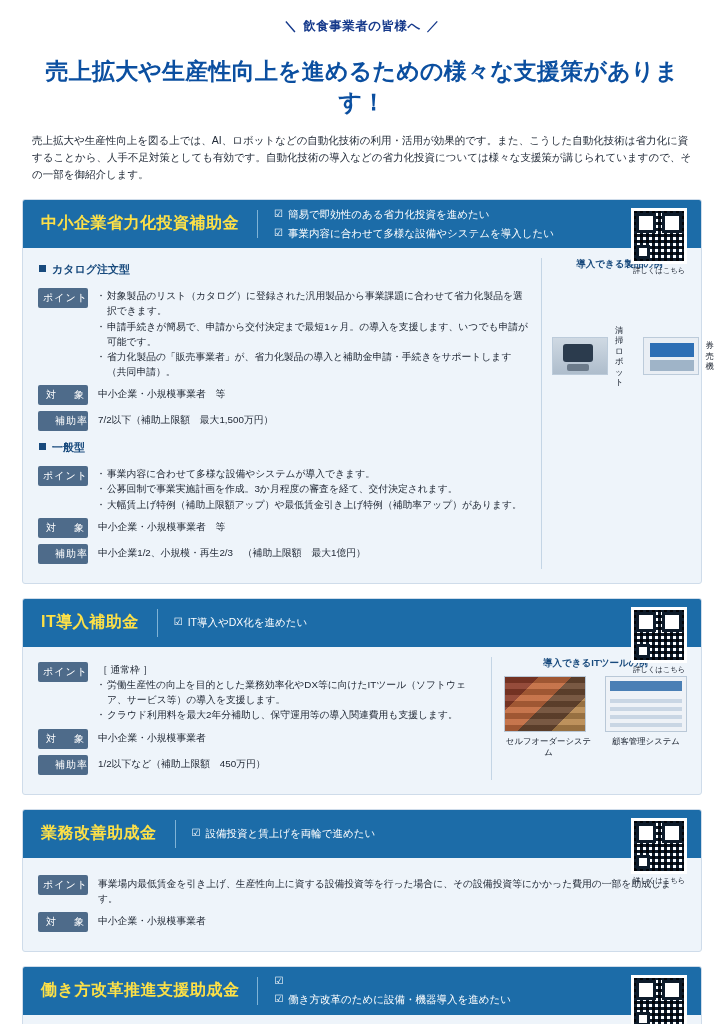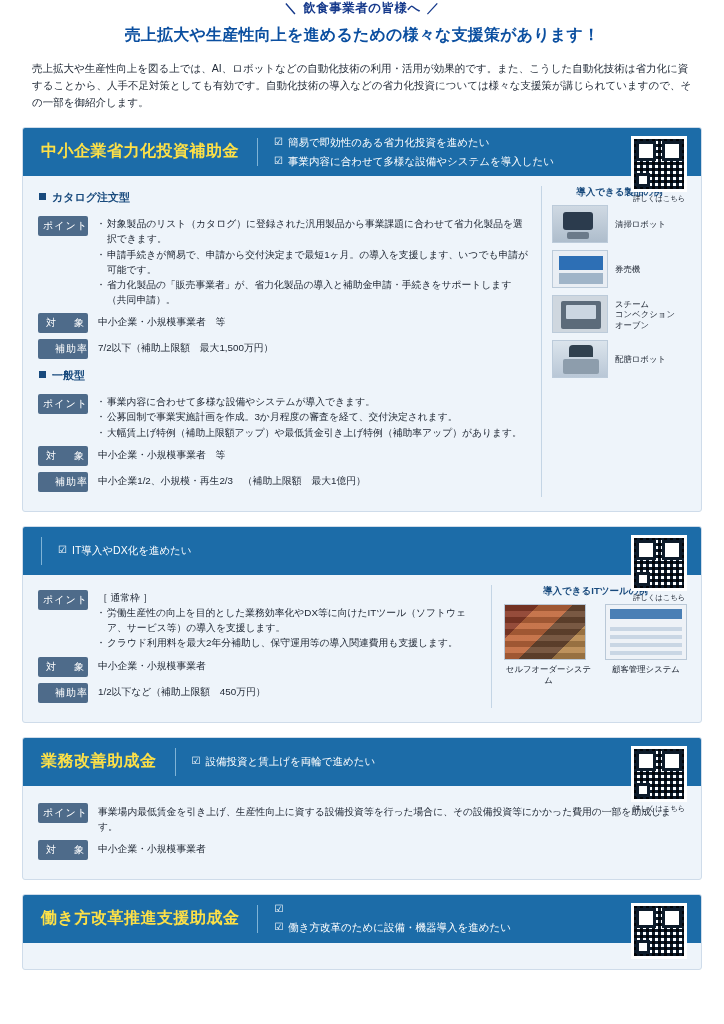--- a/index.html
+++ b/index.html
@@ -8,24 +8,24 @@
     width:724px; height:1024px;
     background:#ffffff;
     font-family:"Liberation Sans", sans-serif;
     color:#1b2330;
     position:relative;
     overflow:hidden;
   }
   .page { position:relative; width:724px; height:1024px; padding:0; }
 
   
-  .head-wrap { padding:0 30px 0 30px; }
+  .head-wrap { padding:18px 30px 0 30px; }
   .eyebrow { text-align:center; font-size:12.5px; font-weight:bold; color:#15398b; letter-spacing:0.5px; }
   .eyebrow .slash { color:#15398b; font-weight:bold; padding:0 6px; }
-  .title { text-align:center; font-size:16px; font-weight:bold; color:#0b4fa0; margin-top:8px; letter-spacing:0.2px; }
+  .title { text-align:center; font-size:23px; font-weight:bold; color:#0b4fa0; margin-top:21px; letter-spacing:0.2px; }
   .lead { margin:14px 2px 0 2px; font-size:10.5px; line-height:1.62; color:#222b38; }
 
   
   .card { margin:14px 22px 0 22px; background:#eef4fa; border:1px solid #cfdcea; border-radius:3px; position:relative; }
   .card.first { margin-top:16px; }
 
   .card-head { display:flex; align-items:stretch; background:#1c6ca8; border-radius:2px 2px 0 0; min-height:48px; }
   .card-head .name { color:#fde047; font-size:16px; font-weight:bold; padding:13px 0 13px 18px; white-space:nowrap; letter-spacing:0.5px; }
   .card-head .divider { width:1px; background:#7fb3d6; margin:10px 16px 10px 18px; }
   .card-head .needs { display:flex; flex-direction:column; justify-content:center; gap:5px; padding:8px 0; flex:1; }
@@ -60,21 +60,21 @@
   .pill.wide { letter-spacing:4px; padding-left:4px; }
   td.val { padding-left:9px; vertical-align:top; font-size:9.8px; line-height:1.55; color:#1b2330; }
   .bullets { margin:0; padding:0; list-style:none; }
   .bullets li { position:relative; padding-left:9px; }
   .bullets li::before { content:"・"; position:absolute; left:-2px; top:0; }
   .val-line { font-size:9.8px; line-height:1.5; padding-top:2px; }
 
   
   .prod-panel { width:146px; border-left:1px solid #c4d5e5; padding-left:10px; }
   .prod-title { text-align:center; font-size:9.5px; color:#184a7d; font-weight:bold; margin-bottom:6px; }
-  .prod-list { display:flex; flex-direction:column; gap:7px; }
+  .prod-list { display:flex; flex-direction:row; gap:19px; }
   .prod-item { display:flex; align-items:center; gap:7px; }
   .thumb { width:56px; height:38px; border:1px solid #bccbda; background:#dfe8f1; position:relative; overflow:hidden; flex:none; }
   .prod-name { font-size:8.4px; line-height:1.25; color:#1b2330; }
 
   
   .t-robot { background:linear-gradient(#cfd9e3,#aebdcc); }
   .t-robot::before { content:""; position:absolute; left:10px; top:6px; width:30px; height:18px; background:#2b3b4d; border-radius:3px; }
   .t-robot::after { content:""; position:absolute; left:14px; top:26px; width:22px; height:7px; background:#6b7a8a; border-radius:2px; }
 
   .t-vend { background:#e9eef4; }
@@ -232,20 +232,21 @@
   </div>
 
   <div class="card">
     <div class="qr-box">
       <div class="qr">
           <div class="qr-in"></div>
         </div>
       <div class="qr-cap">詳しくはこちら</div>
     </div>
     <div class="card-head">
+      <div class="name">IT導入補助金</div>
       <div class="divider"></div>
       <div class="needs">
         <div class="need">
             <span class="chk">☑</span>
             <span>IT導入やDX化を進めたい</span>
           </div>
       </div>
     </div>
     <div class="card-body">
       <div class="body-main">

